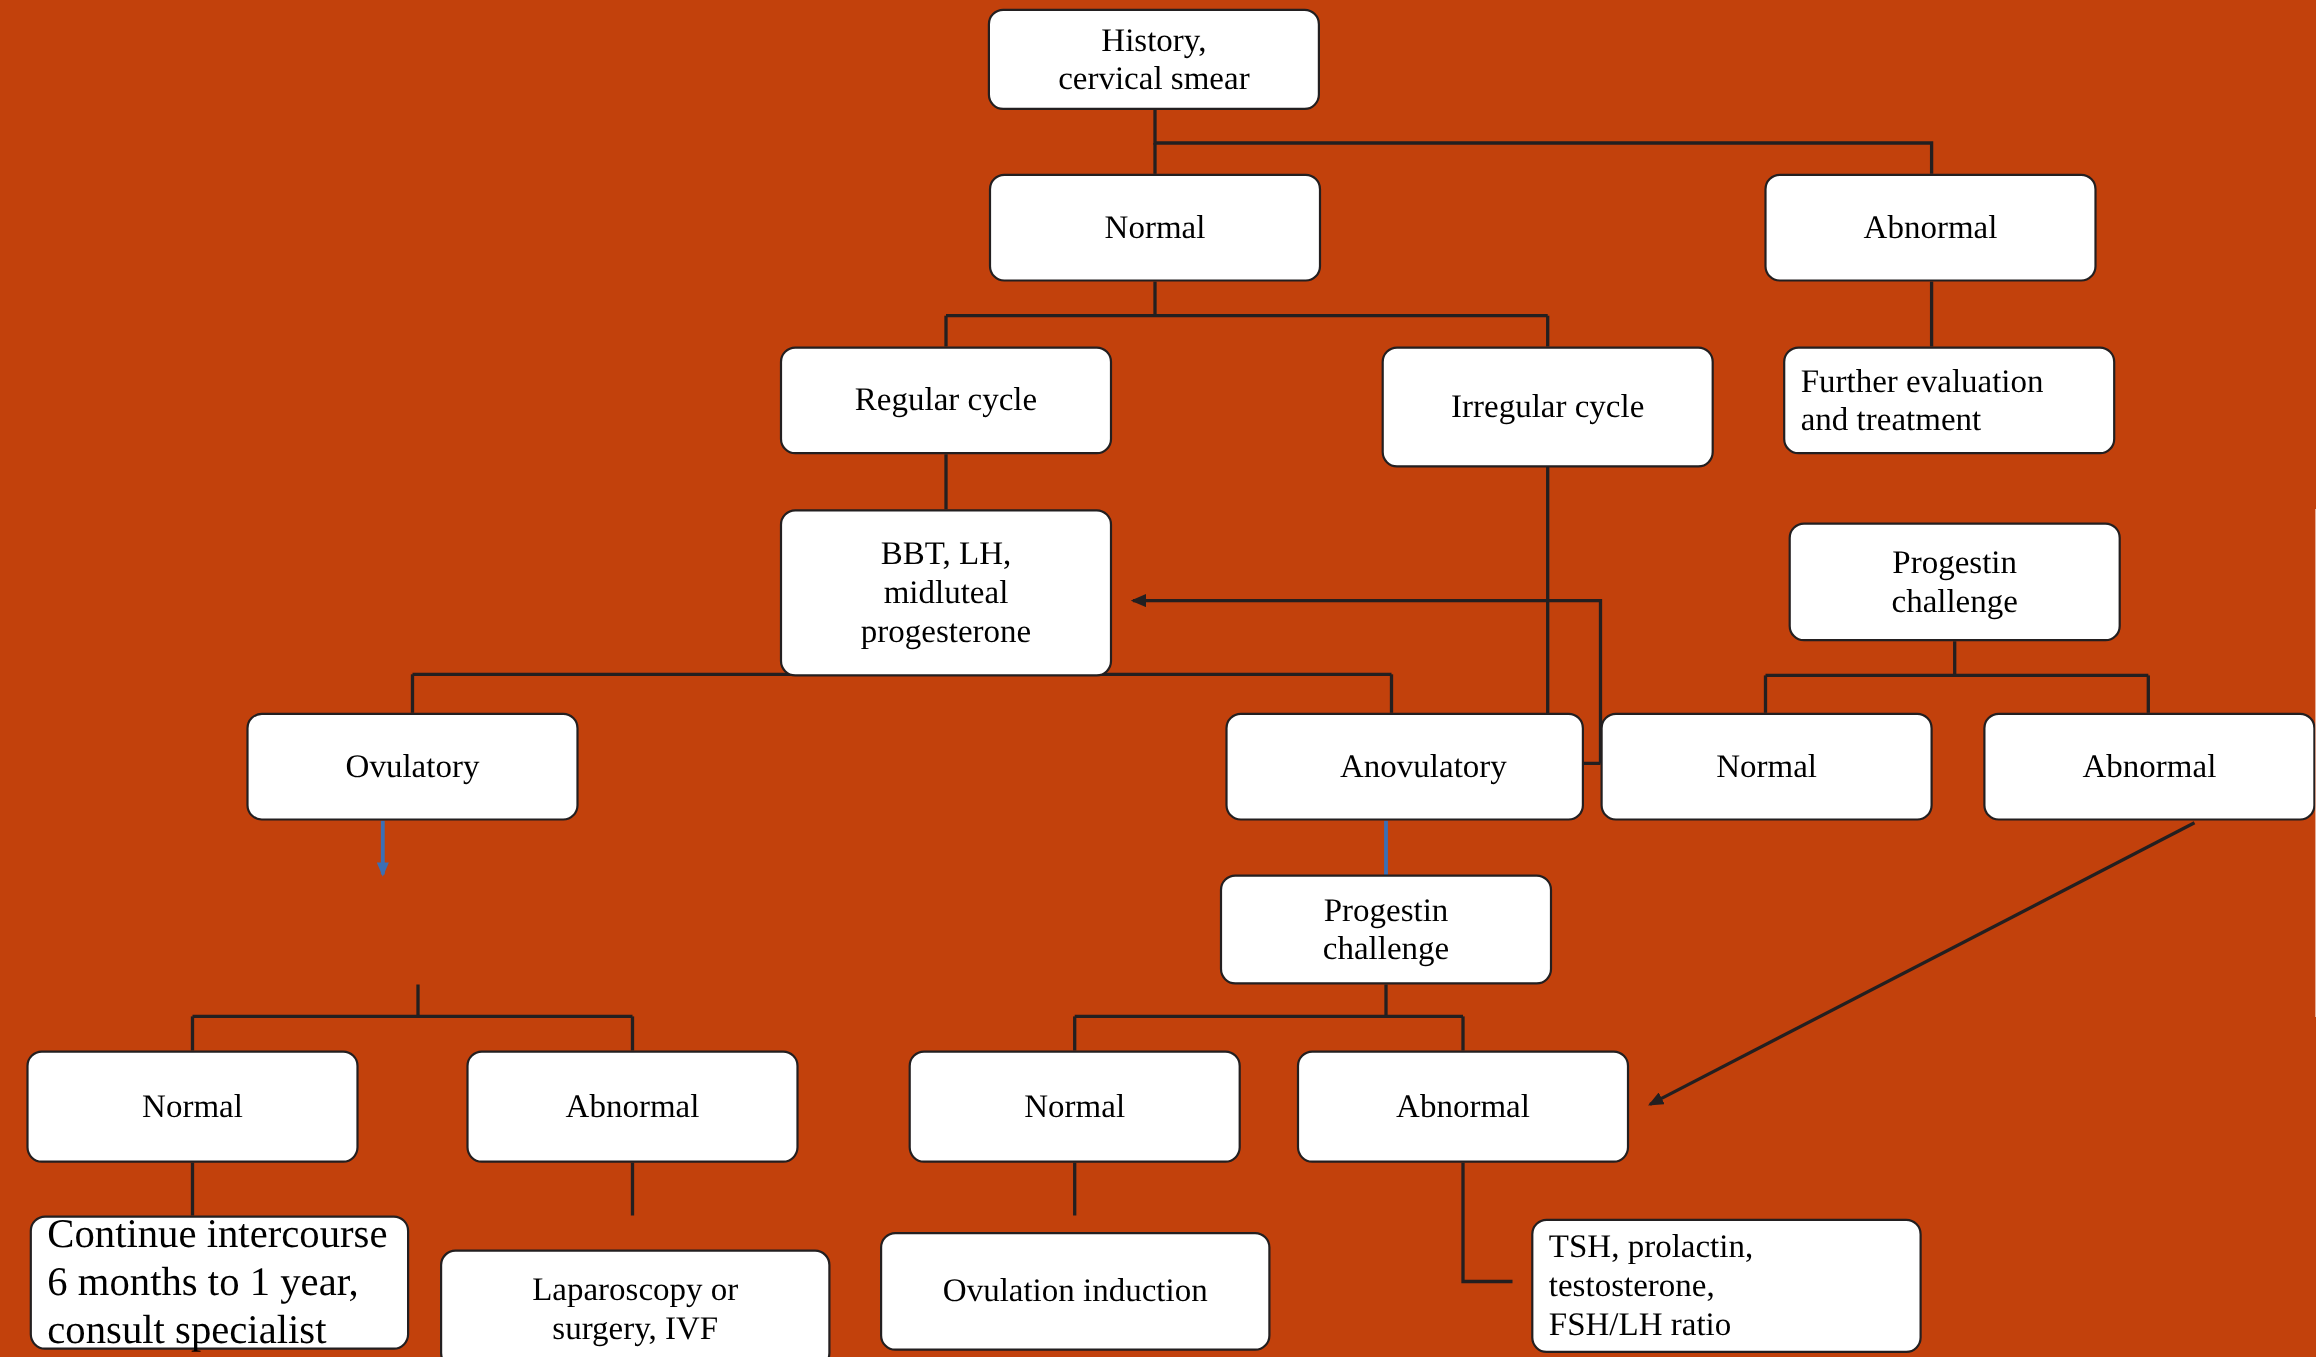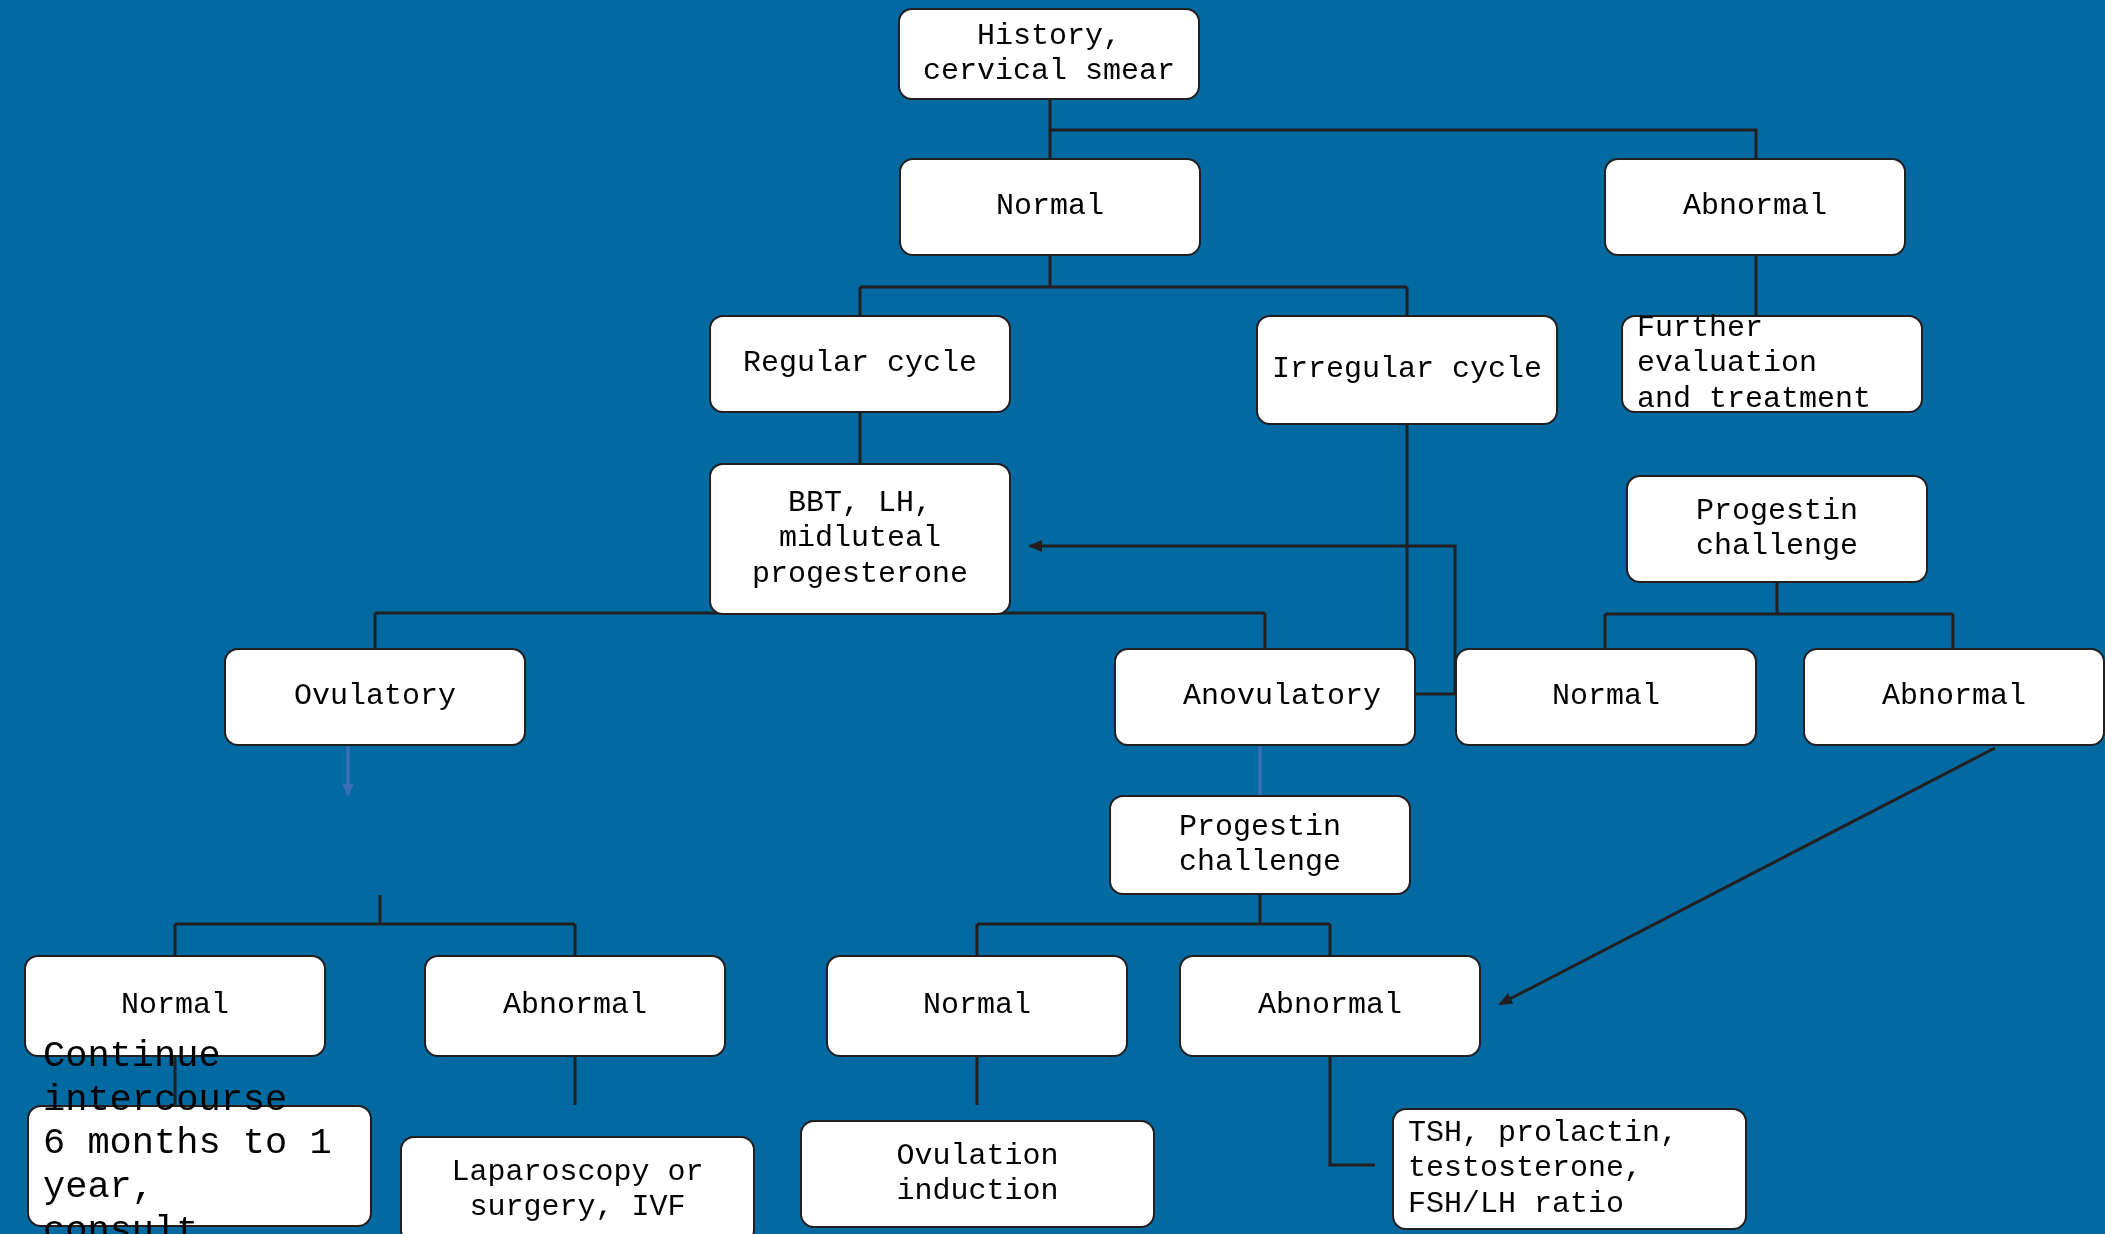--- a/index.html
+++ b/index.html
@@ -4,22 +4,22 @@
 <style>
   html, body {
     margin: 0;
     padding: 0;
     background: #ffffff;
   }
   #canvas {
     position: relative;
     width: 2105px;
     height: 1234px;
-    background: #0369a1;
-    font-family: Liberation Mono, monospace;
+    background: #c2410c;
+    font-family: Liberation Serif, serif;
     overflow: hidden;
   }
   .node {
     position: absolute;
     box-sizing: border-box;
     border: 2px solid #231f20;
     border-radius: 14px;
     background: #ffffff;
     display: flex;
     align-items: center;
@@ -140,21 +140,21 @@
 
   <div class="node" style="left:709px;top:463px;width:302px;height:152px;">BBT, LH,
 midluteal
 progesterone</div>
 
   <div class="node" style="left:1626px;top:475px;width:302px;height:108px;">Progestin
 challenge</div>
 
   <div class="node" style="left:224px;top:648px;width:302px;height:98px;">Ovulatory</div>
 
-  <div class="node" style="left:1114px;top:648px;width:302px;height:98px;padding-left:44px;">Anovulatory</div>
+  <div class="node" style="left:1114px;top:648px;width:326px;height:98px;padding-left:44px;">Anovulatory</div>
 
   <div class="node" style="left:1455px;top:648px;width:302px;height:98px;">Normal</div>
 
   <div class="node" style="left:1803px;top:648px;width:302px;height:98px;">Abnormal</div>
 
 
   <div class="node" style="left:1109px;top:795px;width:302px;height:100px;">Progestin
 challenge</div>
 
   <div class="node" style="left:24px;top:955px;width:302px;height:102px;">Normal</div>

